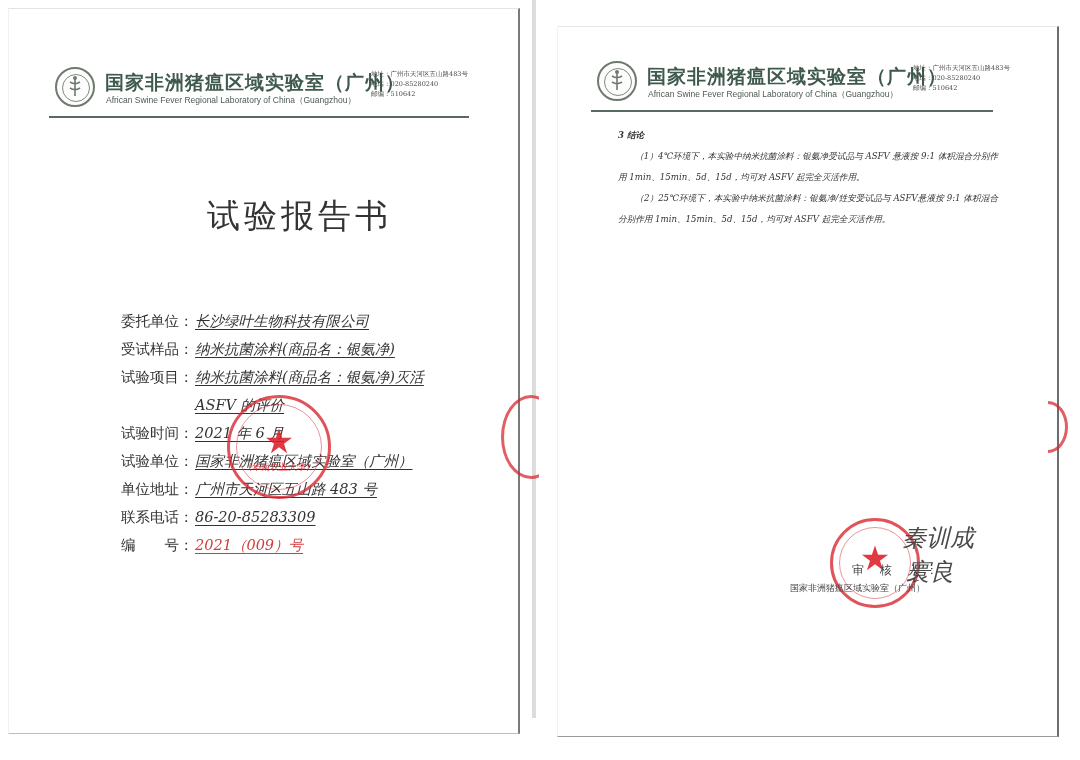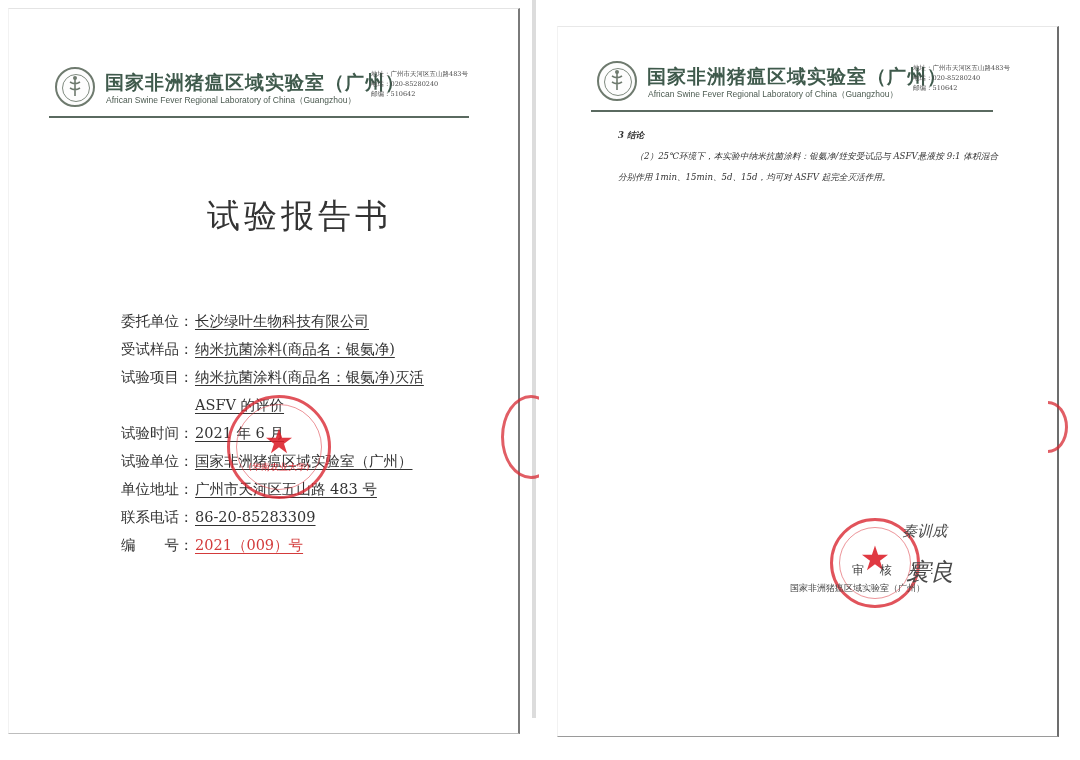--- a/index.html
+++ b/index.html
@@ -31,41 +31,41 @@
 
   #page-right .letterhead { left:33px; top:26px; }
   #page-right .lh-rule { width:402px; }
 
   
   .cover-title { position:absolute; left:170px; top:185px; font-family:"DejaVu Sans","Liberation Sans",sans-serif;
                  font-size:33px; color:#333; letter-spacing:4px;margin-left:28px; }
   .info { position:absolute; left:112px; top:298px; font-size:14.5px; color:#333; }
   .info-row { position:relative; height:28px; line-height:28px; white-space:nowrap; }
   .info-label { display:inline-block; width:74px; }
-  .info-value { display:inline-block; text-decoration:underline; text-underline-offset:3px; }
+  .info-value { display:inline-block; text-decoration:underline; text-underline-offset:3px;font-style:italic; }
   .info-value.red { color:#d33a3a; }
   .info-cont { padding-left:74px; }
 
   
   .stamp { position:absolute; border:3px solid rgba(218,40,50,0.8); border-radius:50%; box-sizing:border-box; }
   .stamp .inner-ring { position:absolute; left:6px; top:6px; right:6px; bottom:6px; border-radius:50%;
                        border:1px solid rgba(218,40,50,0.5); }
   .stamp .star { position:absolute; left:50%; top:44%; transform:translate(-50%,-50%); color:rgba(220,30,40,0.88); font-size:34px; line-height:1; }
   .stamp .stamp-sub { position:absolute; left:0; right:0; top:64%; text-align:center; color:rgba(220,30,40,0.85);
                       font-size:9px; font-family:"DejaVu Sans",sans-serif; }
 
   
   .conclusion { position:absolute; left:60px; top:98px; width:380px; font-size:8.6px; line-height:21px; color:#333;font-style:italic; }
   .concl-heading { font-weight:bold; }
   .para { text-indent:2em; text-align:justify; }
 
   .sign-area { position:absolute; left:232px; top:485px; width:220px; height:110px; }
   .reviewer { position:absolute; left:62px; top:50px; font-size:12px; color:#444; letter-spacing:6px; }
   .signature { position:absolute; color:#4a4a4a; font-family:"DejaVu Serif",serif; font-style:italic; }
-  .sig-1 { left:112px; top:10px; font-size:15px; }
+  .sig-1 { left:112px; top:10px; font-size:24px; }
   .sig-2 { left:116px; top:44px; font-size:24px; }
   .sign-org { position:absolute; left:0; top:70px; font-size:9px; color:#444; white-space:nowrap; }
 
   .edge-stamp { position:absolute; border:3px solid rgba(215,40,50,0.75); border-radius:50%; box-sizing:border-box; }
 </style>
 </head>
 <body>
 
 <div class="divider"></div>
 
@@ -141,20 +141,21 @@
     <div class="lh-contact">
       <div>地址：广州市天河区五山路483号</div>
       <div>电话：020-85280240</div>
       <div>邮编：510642</div>
     </div>
     <div class="lh-rule"></div>
   </div>
 
   <div class="conclusion">
     <div class="concl-heading">3 结论</div>
+    <div class="para">（1）4℃环境下，本实验中纳米抗菌涂料：银氨净受试品与 ASFV 悬液按 9:1 体积混合分别作用 1min、15min、5d、15d，均可对 ASFV 起完全灭活作用。</div>
     <div class="para">（2）25℃环境下，本实验中纳米抗菌涂料：银氨净/甡安受试品与 ASFV悬液按 9:1 体积混合分别作用 1min、15min、5d、15d，均可对 ASFV 起完全灭活作用。</div>
   </div>
 
   <div class="sign-area">
     <div class="stamp" style="left:40px;top:6px;width:90px;height:90px;">
       <div class="inner-ring"></div>
       <div class="star">★</div>
     </div>
     <div class="reviewer">审 核 人：</div>
     <div class="signature sig-1">秦训成</div>

